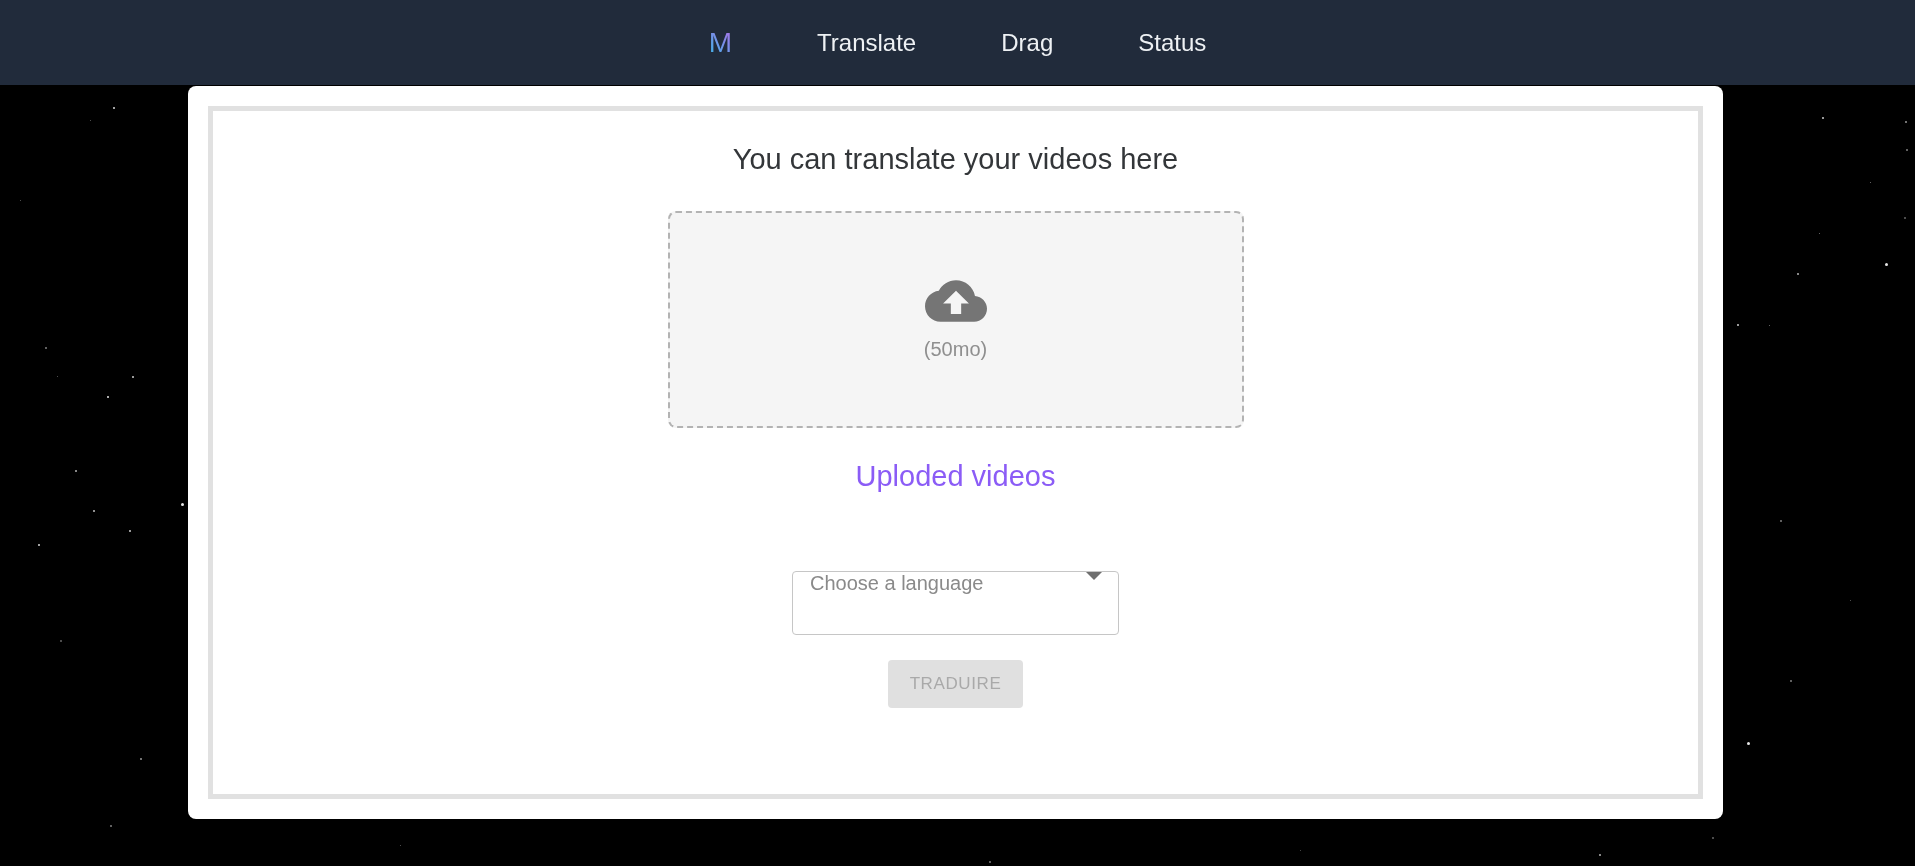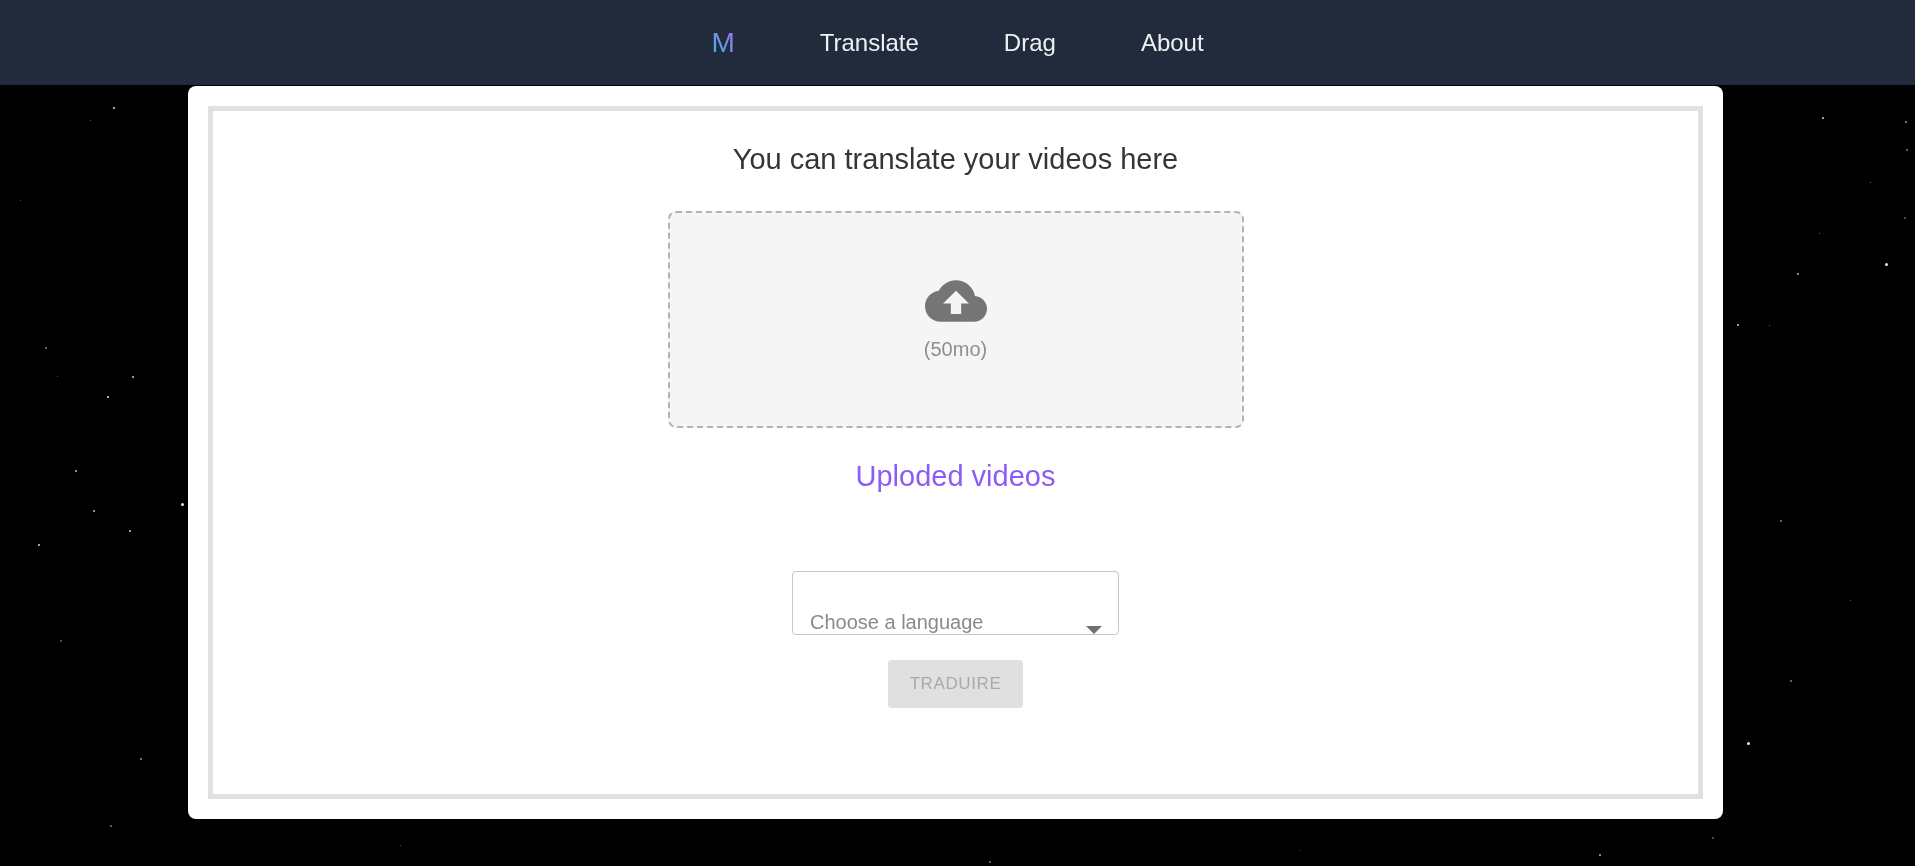--- a/index.html
+++ b/index.html
@@ -81,21 +81,21 @@
     font-size: 29px; font-weight: 400;
     color: #8b5cf6;
   }
 
   
   .language-select {
     margin-top: 78px;
     width: 327px; height: 64px;
     border: 1px solid #c6c6c6;
     border-radius: 4px;
-    display: flex; align-items: flex-end;
+    display: flex; align-items: flex-start;
     padding: 0 16px 0 17px;
     cursor: pointer;
     background: #fff;
   }
   .select-label { flex: 1; font-size: 20px; color: #8a8a8a; }
   .select-arrow { width: 0; height: 0;
     border-left: 8px solid transparent; border-right: 8px solid transparent;
     border-top: 8px solid #6f6f6f; }
 
   
@@ -147,21 +147,21 @@
     <div class="star" style="left: 1599px; top: 854px; width: 2px; height: 2px; opacity: 0.7;"></div>
     <div class="star" style="left: 989px; top: 861px; width: 2px; height: 2px; opacity: 0.5;"></div>
     <div class="star" style="left: 400px; top: 845px; width: 1px; height: 1px; opacity: 0.4;"></div>
     <div class="star" style="left: 1300px; top: 850px; width: 1px; height: 1px; opacity: 0.35;"></div>
   </div>
 
 <nav class="navbar">
   <span class="brand">M</span>
   <a class="nav-link">Translate</a>
   <a class="nav-link">Drag</a>
-  <a class="nav-link">About</a>
+  <a class="nav-link">Status</a>
 </nav>
 
 <div class="main-card">
 
   <section class="panel">
     <h2 class="panel-title">You can translate your videos here</h2>
 
     <div class="dropzone">
       <svg class="cloud-icon" viewBox="0 0 24 24" fill="#757575" xmlns="http://www.w3.org/2000/svg">
         <path d="M19.35 10.04C18.67 6.59 15.64 4 12 4 9.11 4 6.6 5.64 5.35 8.04 2.34 8.36 0 10.91 0 14c0 3.31 2.69 6 6 6h13c2.76 0 5-2.24 5-5 0-2.64-2.05-4.78-4.65-4.96zM14 13v4h-4v-4H7l5-5 5 5h-3z"></path>

